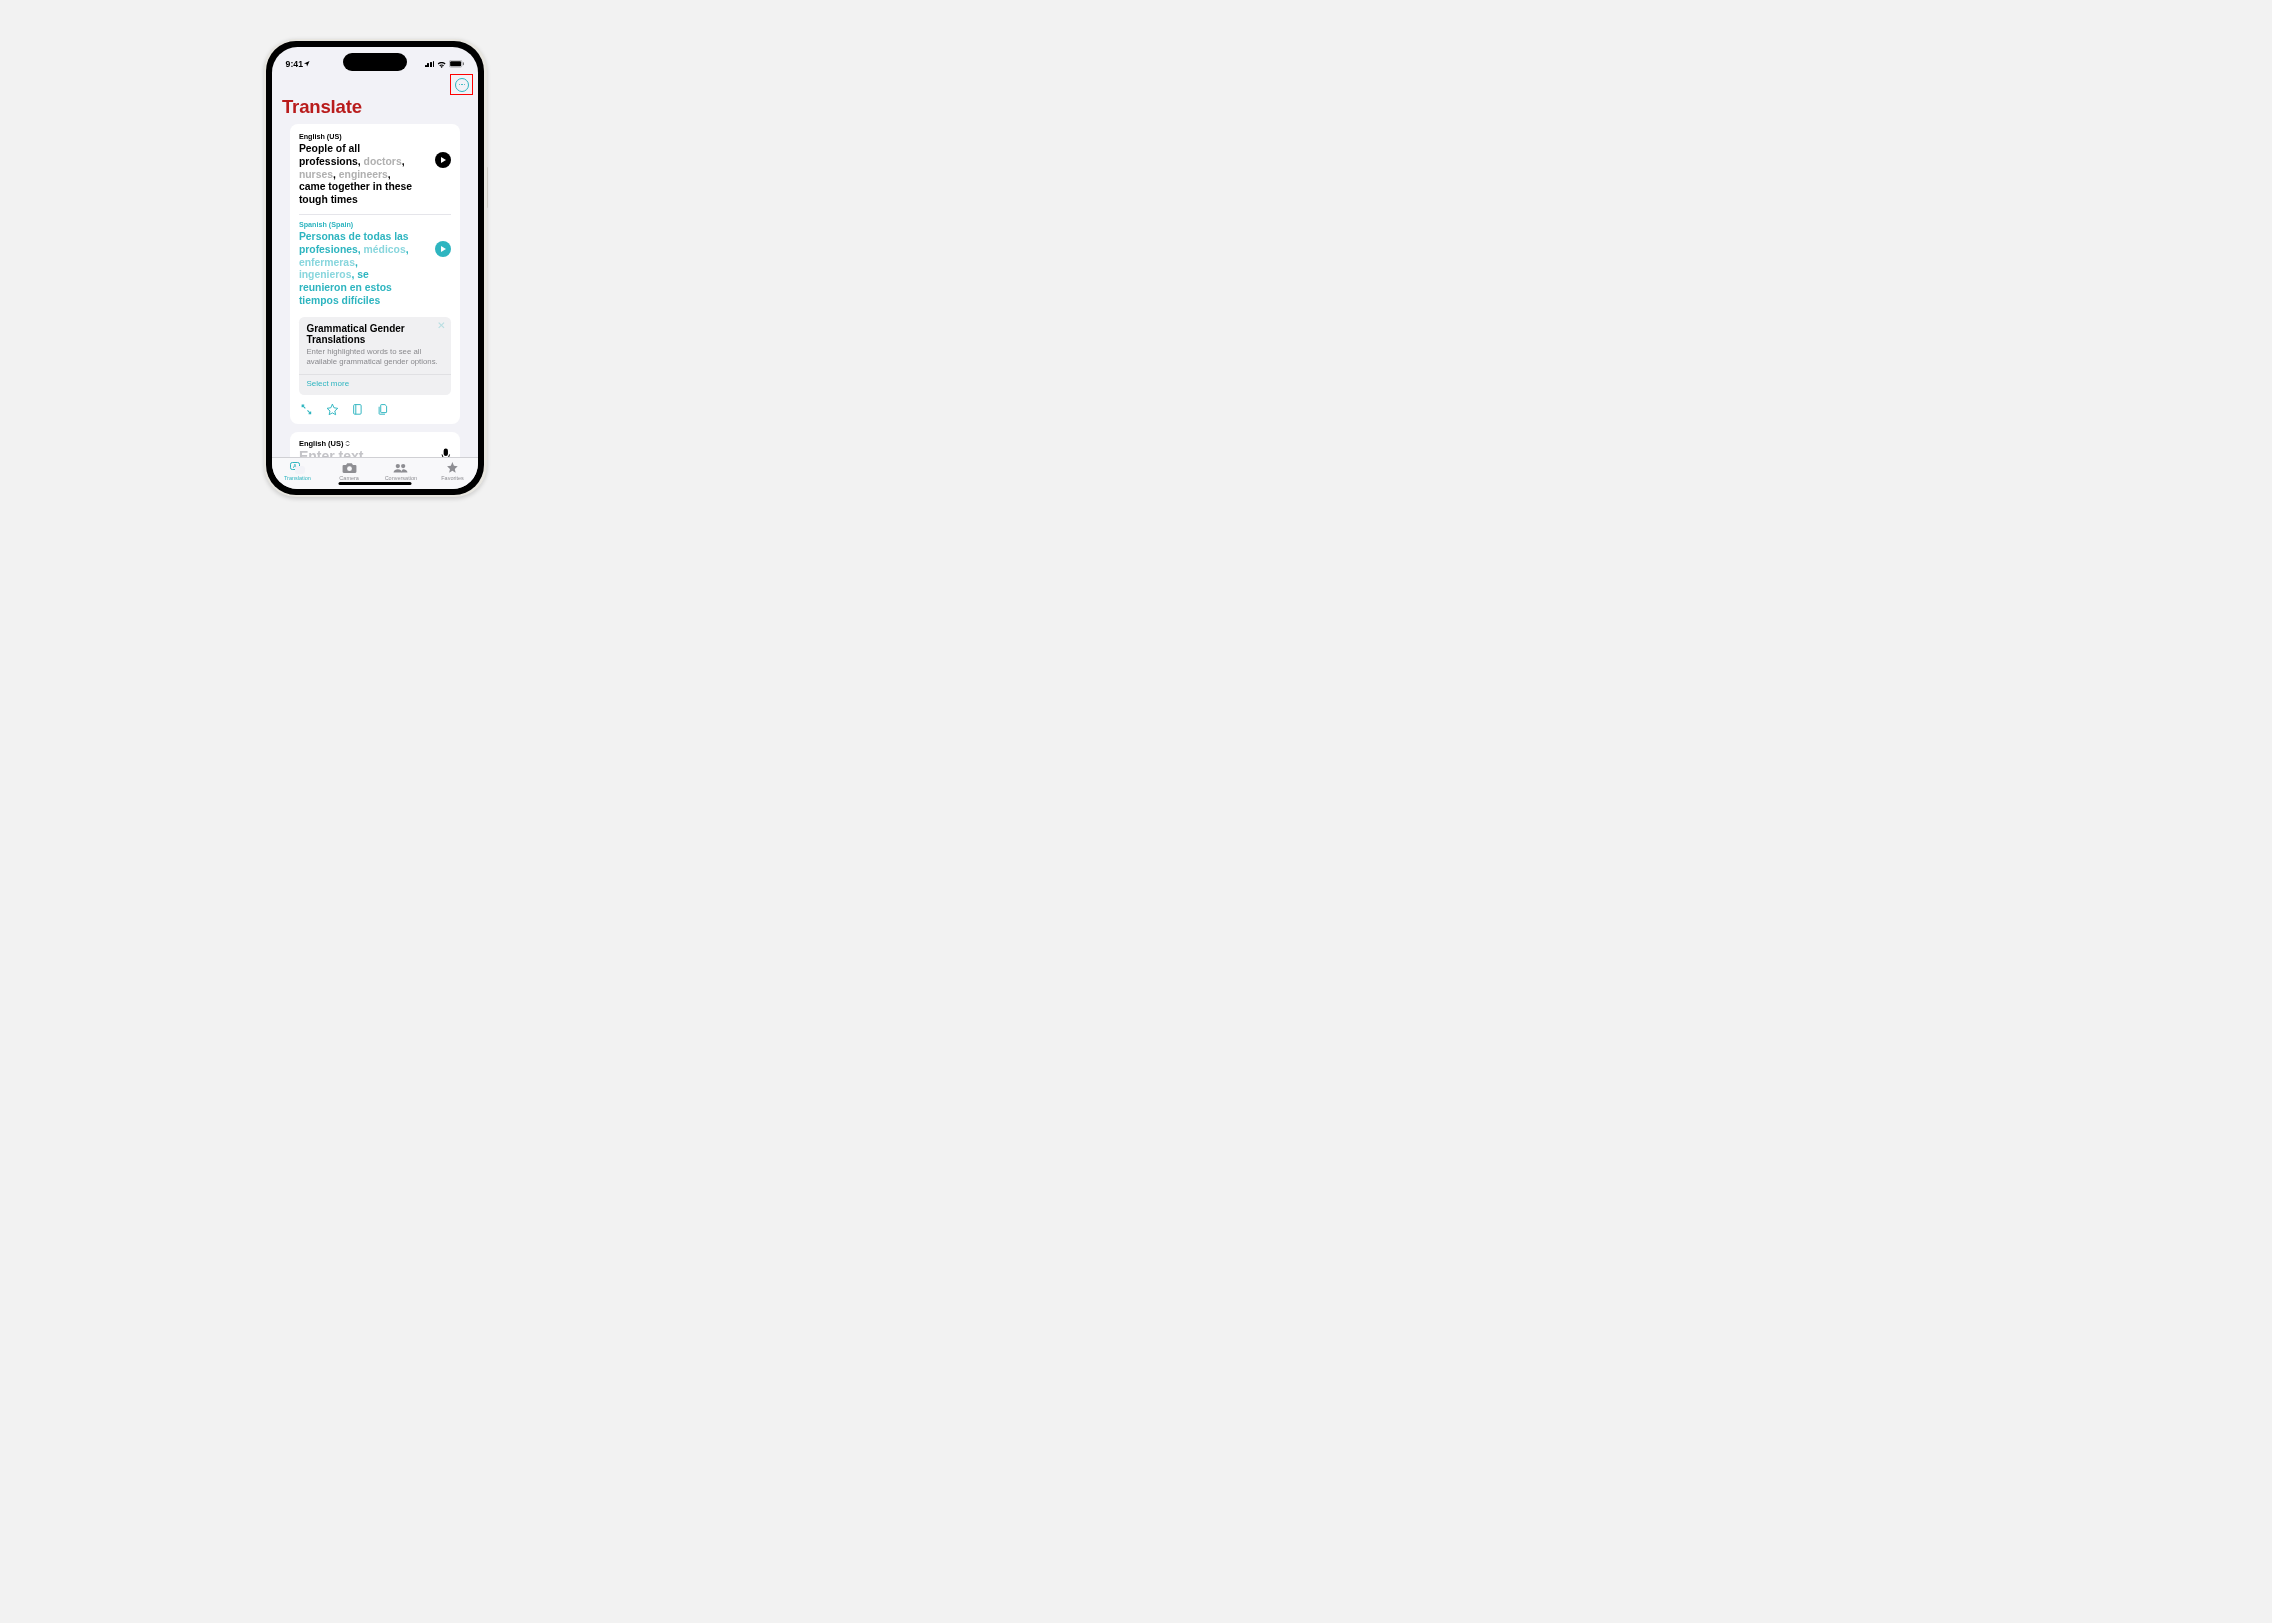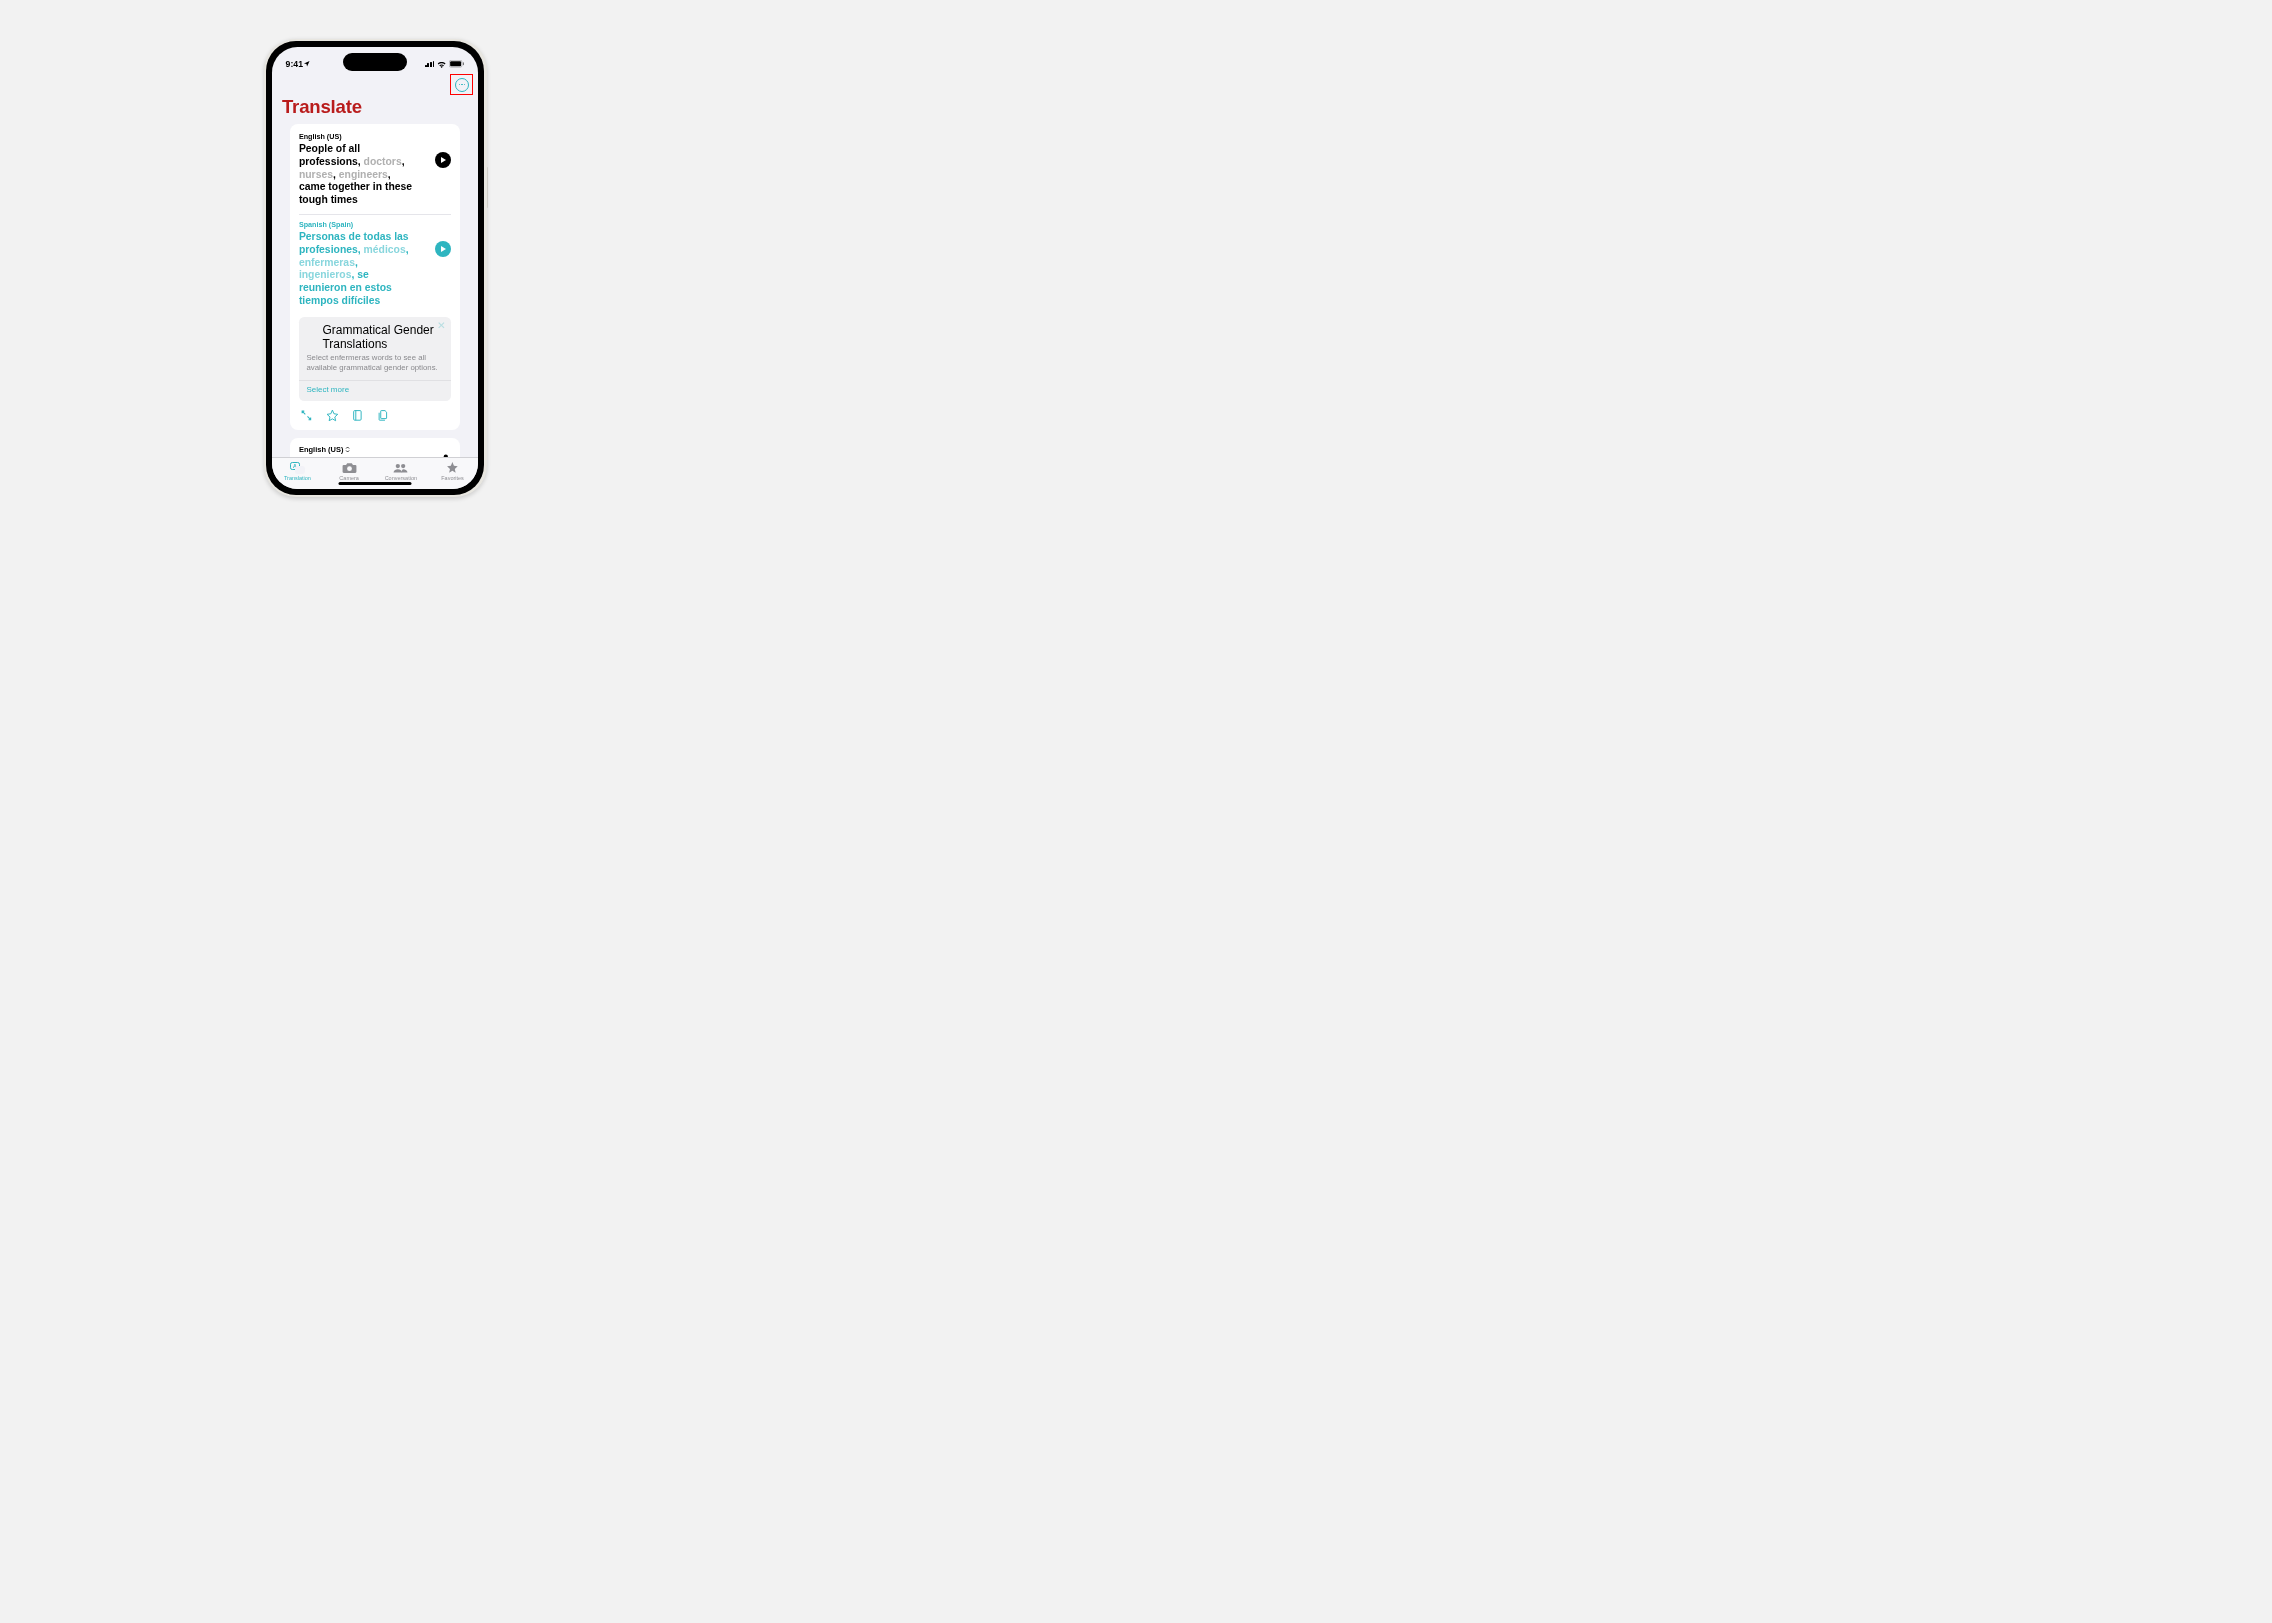--- a/index.html
+++ b/index.html
@@ -158,21 +158,21 @@
     margin-left: 1.2px;
   }
   .divider { height: 0.6px; background: #e5e5ea; margin: 7px 0 5.8px; }
   .info-box {
     background: #f0f0f2;
     border-radius: 5.2px;
     padding: 6.4px 7.5px 6.4px;
     margin-top: 9.3px;
     position: relative;
   }
-  .info-title { font-size: 12px; font-weight: 400; color: #000; margin-bottom: 1.7px; margin-left: 16px; }
+  .info-title { font-size: 10px; font-weight: 700; color: #000; margin-bottom: 1.7px; }
   .info-body { font-size: 7.8px; color: #8a8a8e; line-height: 1.35; }
   .info-close {
     position: absolute;
     top: 4.6px;
     right: 4.6px;
     width: 10.4px;
     height: 10.4px;
     color: #b8dee2;
     font-size: 10.4px;
     line-height: 10.4px;
@@ -325,21 +325,21 @@
           <div class="tgt-row">
             <div class="tgt-text"><span>Personas de todas las profesiones, </span><span class="hl">médicos</span><span>, </span><span class="hl">enfermeras</span><span>, </span><span class="hl">ingenieros</span><span>, se reunieron en estos tiempos difíciles</span></div>
             <div class="play-btn teal">
                 <div class="play-tri"></div>
               </div>
           </div>
 
           <div class="info-box">
             <div class="info-close">✕</div>
             <div class="info-title">Grammatical Gender Translations</div>
-            <div class="info-body">Select enfermeras words to see all available grammatical gender options.</div>
+            <div class="info-body">Enter highlighted words to see all available grammatical gender options.</div>
             <div class="info-divider"></div>
             <div class="info-link">Select more</div>
           </div>
 
           <div class="action-row">
             <svg class="action-icon" viewBox="0 0 24 24" fill="none" stroke="currentColor" stroke-width="2">
                 <path d="M8 4 L4 4 L4 8 M4 4 L10 10 M16 20 L20 20 L20 16 M20 20 L14 14"></path>
               </svg>
             <svg class="action-icon" viewBox="0 0 24 24" fill="none" stroke="currentColor" stroke-width="1.8">
                 <path d="M12 2l2.9 6.9L22 10l-5.5 5 1.6 7L12 18.5 5.9 22l1.6-7L2 10l7.1-1.1L12 2z"></path>

